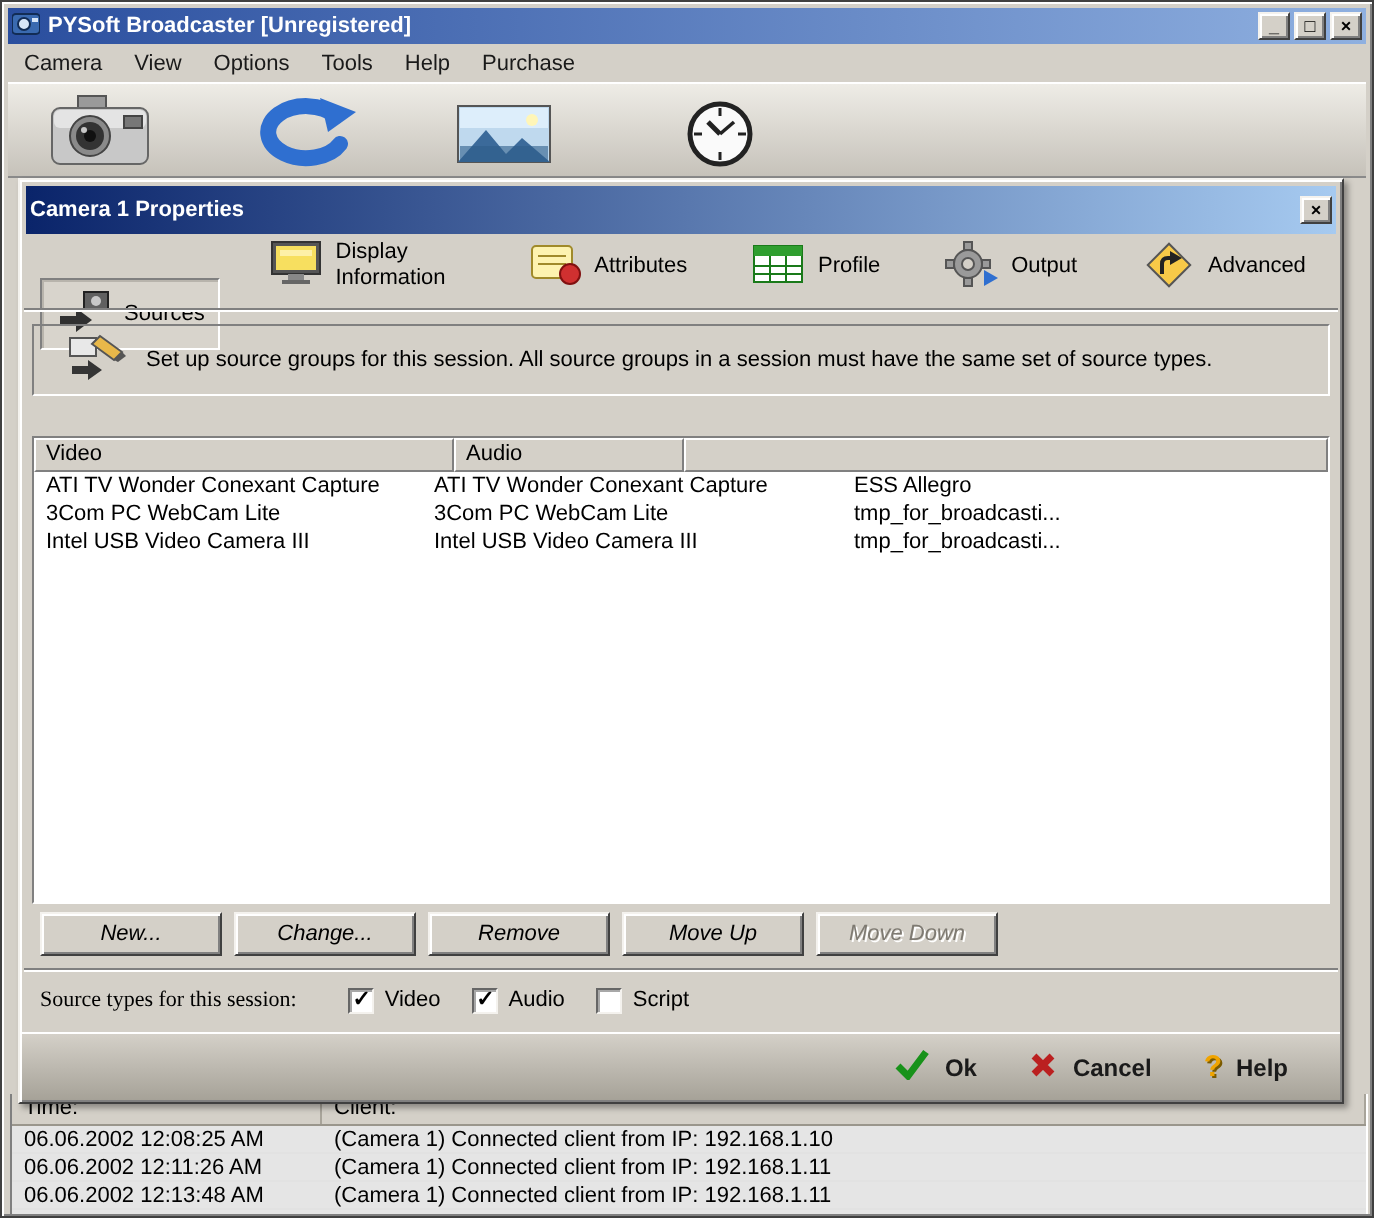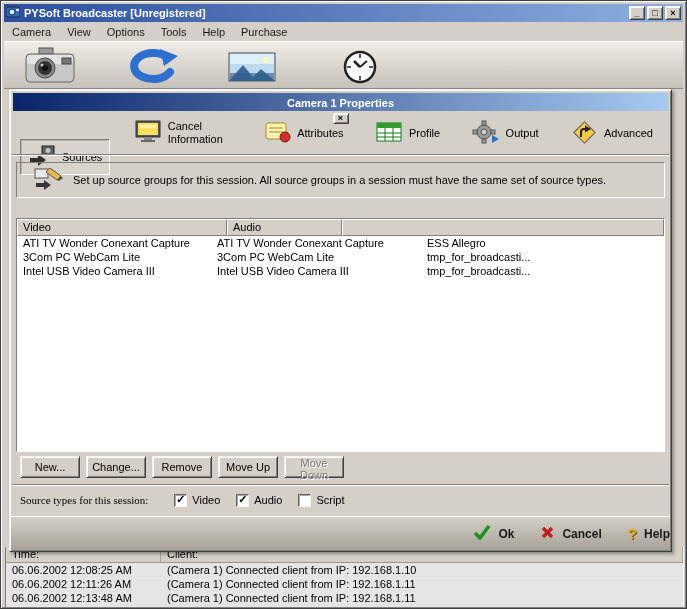--- a/index.html
+++ b/index.html
@@ -49,21 +49,21 @@
   .log-cell { padding:0 6px; white-space:nowrap; overflow:hidden; }
   .log-cell.time { width:155px; }
   .log-cell.client { flex:1; }
 
   
   .dialog { position:absolute; left:8px; top:88px; width:663px; height:463px; background:#d4d0c8; z-index:10;
             border:1px solid #404040; border-top-color:#f4f2ee; border-left-color:#f4f2ee;
             box-shadow: inset 1px 1px 0 #fff, inset -1px -1px 0 #808080, 2px 2px 3px rgba(0,0,0,.35); }
   .dlg-titlebar { position:absolute; left:3px; top:3px; right:3px; height:18px;
                   background:linear-gradient(90deg,#0a246a,#a6caf0);
-                  display:flex; align-items:center; padding:4px 2px; color:#fff; font-weight:bold; gap:4px;flex-direction:column; }
+                  display:flex; align-items:center; padding:12px 2px; color:#fff; font-weight:bold; gap:4px; }
   .dlg-titlebar .title-text { flex:1; }
 
   .tabbar { position:absolute; left:4px; top:23px; right:4px; height:40px;
             display:flex; align-items:center; justify-content:space-between; padding:0 6px; }
   .tab { display:flex; align-items:center; gap:6px; padding:3px 7px; height:36px; background:transparent; border:1px solid transparent; cursor:default; }
   .tab.selected { border-color:#808080 #fff #fff #808080; background:#d8d4cc; box-shadow: inset 1px 1px 0 #b8b4ac; margin-top: 48px; }
   .tlabel { max-width:64px; line-height:1.15; text-align:left; }
 
   .sep1 { position:absolute; left:2px; right:2px; top:64px; }
   .info-panel { position:absolute; left:6px; top:72px; width:649px; height:36px;
@@ -71,35 +71,35 @@
   .info-panel .info-text { flex:1; }
 
   .listview { position:absolute; left:6px; top:128px; width:649px; height:234px; background:#fff; overflow:hidden; }
   .lv-header { display:flex; height:17px; background:#d4d0c8; }
   .lv-h { border:1px solid; border-color:#fff #808080 #808080 #fff; padding:1px 5px; background:#d4d0c8; white-space:nowrap; overflow:hidden; }
   .c1 { width:194px; } .c2 { width:210px; } .c3 { width:115px; } .c4 { flex:1; }
   .lv-row { display:flex; height:14px; align-items:center; }
   .lv-cell { padding:0 6px; white-space:nowrap; overflow:hidden; }
 
   .btnrow { position:absolute; left:10px; top:366px; display:flex; gap:6px; }
-  .btnrow .btn3d { width:60px; height:22px; }
+  .btnrow .btn3d { width:91px; height:22px;font-style:italic; }
   .btn3d.disabled { color:#7e7a72; text-shadow:1px 1px 0 #fff; }
 
   .sep2 { position:absolute; left:2px; right:2px; top:394px; }
 
   .types-row { position:absolute; left:10px; top:400px; height:20px; display:flex; align-items:center; }
   .types-label { margin-right:26px;font-family:Liberation Serif, serif; }
   .chk { display:flex; align-items:center; gap:5px; margin-right:16px; cursor:default; }
   .box { width:13px; height:13px; background:#fff; border:1px solid; border-color:#666 #f4f2ee #f4f2ee #666;
          box-shadow: inset 1px 1px 0 #a8a8a8; display:flex; align-items:center; justify-content:center; }
   .box.checked::after { content:"\2713"; font-size:11px; font-weight:bold; color:#000; margin-top:-1px; }
 
   .footer { position:absolute; left:1px; right:1px; bottom:1px; height:34px;
             background:linear-gradient(#d4d0c8,#a6a298); border-top:1px solid #fff;
-            display:flex; align-items:center; justify-content:flex-end; gap:26px; }
+            display:flex; align-items:center; justify-content:flex-end; gap:26px; padding-right:26px; }
   .flatbtn { display:flex; align-items:center; gap:7px; background:transparent; border:none;
              font-family:inherit; font-size:12px; font-weight:bold; color:#1a1a1a; cursor:default; }
   .qmark { font-size:15px; font-weight:bold; color:#f0a400; text-shadow:1px 1px 0 #7a5a00; }
 </style>
 </head>
 <body>
 
 <div class="window">
 
   <div class="titlebar">
@@ -215,21 +215,21 @@
       <div class="tab">
         <span>
           <svg width="28" height="24" viewBox="0 0 28 24">
               <rect x="2" y="1" width="24" height="16" fill="#555" stroke="#333"></rect>
               <rect x="4" y="3" width="20" height="12" fill="#f7df5f"></rect>
               <rect x="6" y="5" width="16" height="3" fill="#fdf0a8"></rect>
               <rect x="10" y="17" width="8" height="3" fill="#888"></rect>
               <rect x="7" y="20" width="14" height="2" fill="#666"></rect>
             </svg>
         </span>
-        <span class="tlabel">Cancel Information</span>
+        <span class="tlabel">Display Information</span>
       </div>
       <div class="tab">
         <span>
           <svg width="28" height="24" viewBox="0 0 28 24">
               <rect x="3" y="3" width="20" height="16" rx="2" fill="#fdf3b0" stroke="#a08a2a"></rect>
               <line x1="6" y1="8" x2="20" y2="8" stroke="#a08a2a"></line>
               <line x1="6" y1="12" x2="20" y2="12" stroke="#a08a2a"></line>
               <circle cx="22" cy="17" r="5" fill="#d03030" stroke="#801010"></circle>
             </svg>
         </span>

